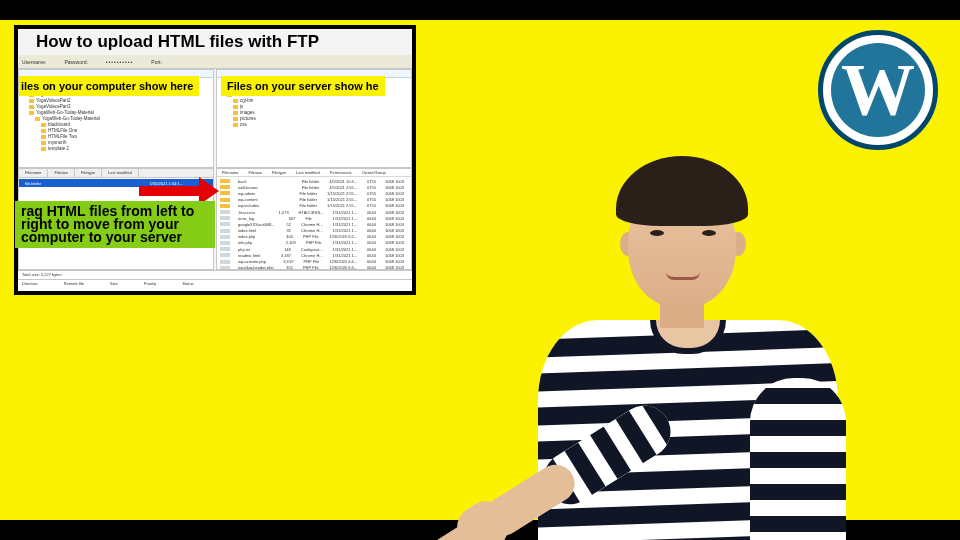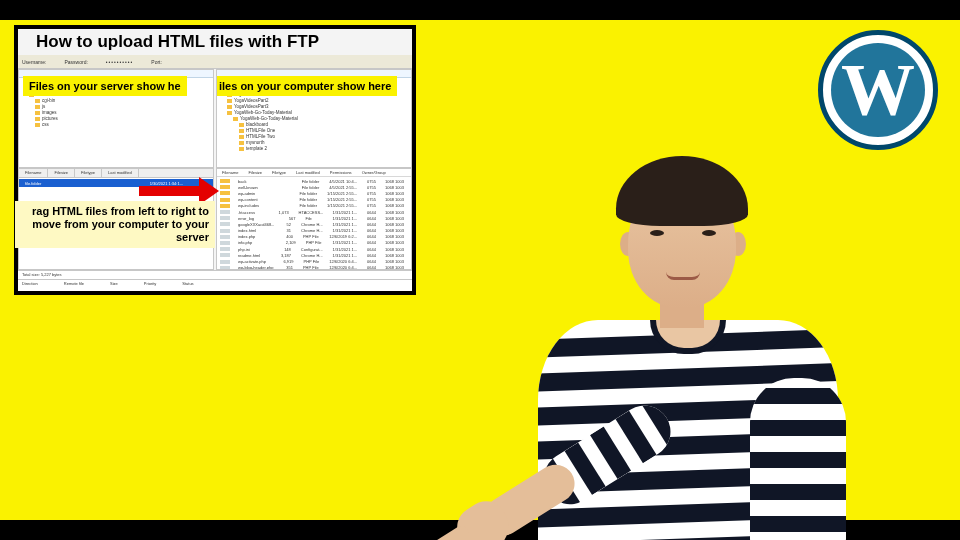--- a/index.html
+++ b/index.html
@@ -41,21 +41,21 @@
 .col-head{height:9px;background:#efefef;border-bottom:1px solid #c7c7c7;font-size:4px;display:flex;color:#333}
 .col-head span{padding:1px 6px;border-right:1px solid #c7c7c7}
 
 .selected-row{height:8px;background:#1a5fd0;margin:1px 0;display:flex;align-items:center;font-size:4px;color:#fff;padding:0 30px 0 6px}
 .selected-row .sp{flex:1}
 
 .arrow{position:absolute;top:12px;right:-6px;width:80px;height:20px;display:flex;align-items:center}
 .arrow-shaft{flex:1;height:10px;background:#e40000}
 .arrow-head{width:0;height:0;border-top:14px solid transparent;border-bottom:14px solid transparent;border-left:20px solid #e40000}
 
-.instr{position:absolute;left:-4px;top:32px;width:200px;background:#fef9c3;font-size:11px;font-weight:700;color:#000;text-align:right;padding:4px 6px;line-height:13px}
+.instr{position:absolute;left:-4px;top:32px;width:200px;background:#84cc16;font-size:14px;font-weight:700;color:#000;text-align:left;padding:4px 6px;line-height:13px}
 
 .filelist{padding:1px 2px}
 .fl-head{height:8px;font-size:4px;color:#333;display:flex;border-bottom:1px solid #d8d8d8}
 .fl-head span{padding:1px 5px}
 .fl-row{height:6.2px;font-size:4px;color:#333;display:flex;align-items:center}
 .fl-row .fi{width:5px;height:4px;background:#f6c140;margin:0 3px 0 1px}
 .fl-row.fi-file .fi{background:#cfd8dc}
 .fl-row span{padding:0 5px;white-space:nowrap}
 
 
@@ -107,46 +107,46 @@
   <div class="panel-title">How to upload HTML files with FTP</div>
 
   <div class="toolbar">
     <span>Username:</span>
     <span>Password:</span>
     <span class="dots">••••••••••</span>
     <span>Port:</span>
   </div>
 
   <div class="panes">
-    <div class="pane pane-right">
-      <div class="pane-header-strip"></div>
-      <div class="pane-label">Files on your server show he</div>
-      <div class="tree" id="tree-right">
-          <span class="tree-line "><span class="folder-icon"></span>/</span>
-          <span class="tree-line l1"><span class="folder-icon"></span>cgi-bin</span>
-          <span class="tree-line l1"><span class="folder-icon"></span>js</span>
-          <span class="tree-line l1"><span class="folder-icon"></span>images</span>
-          <span class="tree-line l1"><span class="folder-icon"></span>pictures</span>
-          <span class="tree-line l1"><span class="folder-icon"></span>css</span>
-        </div>
-    </div>
     <div class="pane pane-left">
       <div class="pane-header-strip"></div>
       <div class="pane-label">iles on your computer show here</div>
       <div class="tree" id="tree-left">
           <span class="tree-line "><span class="folder-icon"></span>YogaVideosPart1</span>
           <span class="tree-line "><span class="folder-icon"></span>YogaVideosPart2</span>
           <span class="tree-line "><span class="folder-icon"></span>YogaVideosPart3</span>
           <span class="tree-line "><span class="folder-icon"></span>YogaWeb-Go-Today-Material</span>
           <span class="tree-line l1"><span class="folder-icon"></span>YogaWeb-Go-Today-Material</span>
           <span class="tree-line l2"><span class="folder-icon"></span>blackboard</span>
           <span class="tree-line l2"><span class="folder-icon"></span>HTMLFile One</span>
           <span class="tree-line l2"><span class="folder-icon"></span>HTMLFile Two</span>
           <span class="tree-line l2"><span class="folder-icon"></span>mysnorth</span>
           <span class="tree-line l2"><span class="folder-icon"></span>template 2</span>
+        </div>
+    </div>
+    <div class="pane pane-right">
+      <div class="pane-header-strip"></div>
+      <div class="pane-label">Files on your server show he</div>
+      <div class="tree" id="tree-right">
+          <span class="tree-line "><span class="folder-icon"></span>/</span>
+          <span class="tree-line l1"><span class="folder-icon"></span>cgi-bin</span>
+          <span class="tree-line l1"><span class="folder-icon"></span>js</span>
+          <span class="tree-line l1"><span class="folder-icon"></span>images</span>
+          <span class="tree-line l1"><span class="folder-icon"></span>pictures</span>
+          <span class="tree-line l1"><span class="folder-icon"></span>css</span>
         </div>
     </div>
   </div>
 
   <div class="lower">
     <div class="lower-left">
       <div class="col-head">
         <span>Filename</span>
         <span>Filesize</span>
         <span>Filetype</span>

